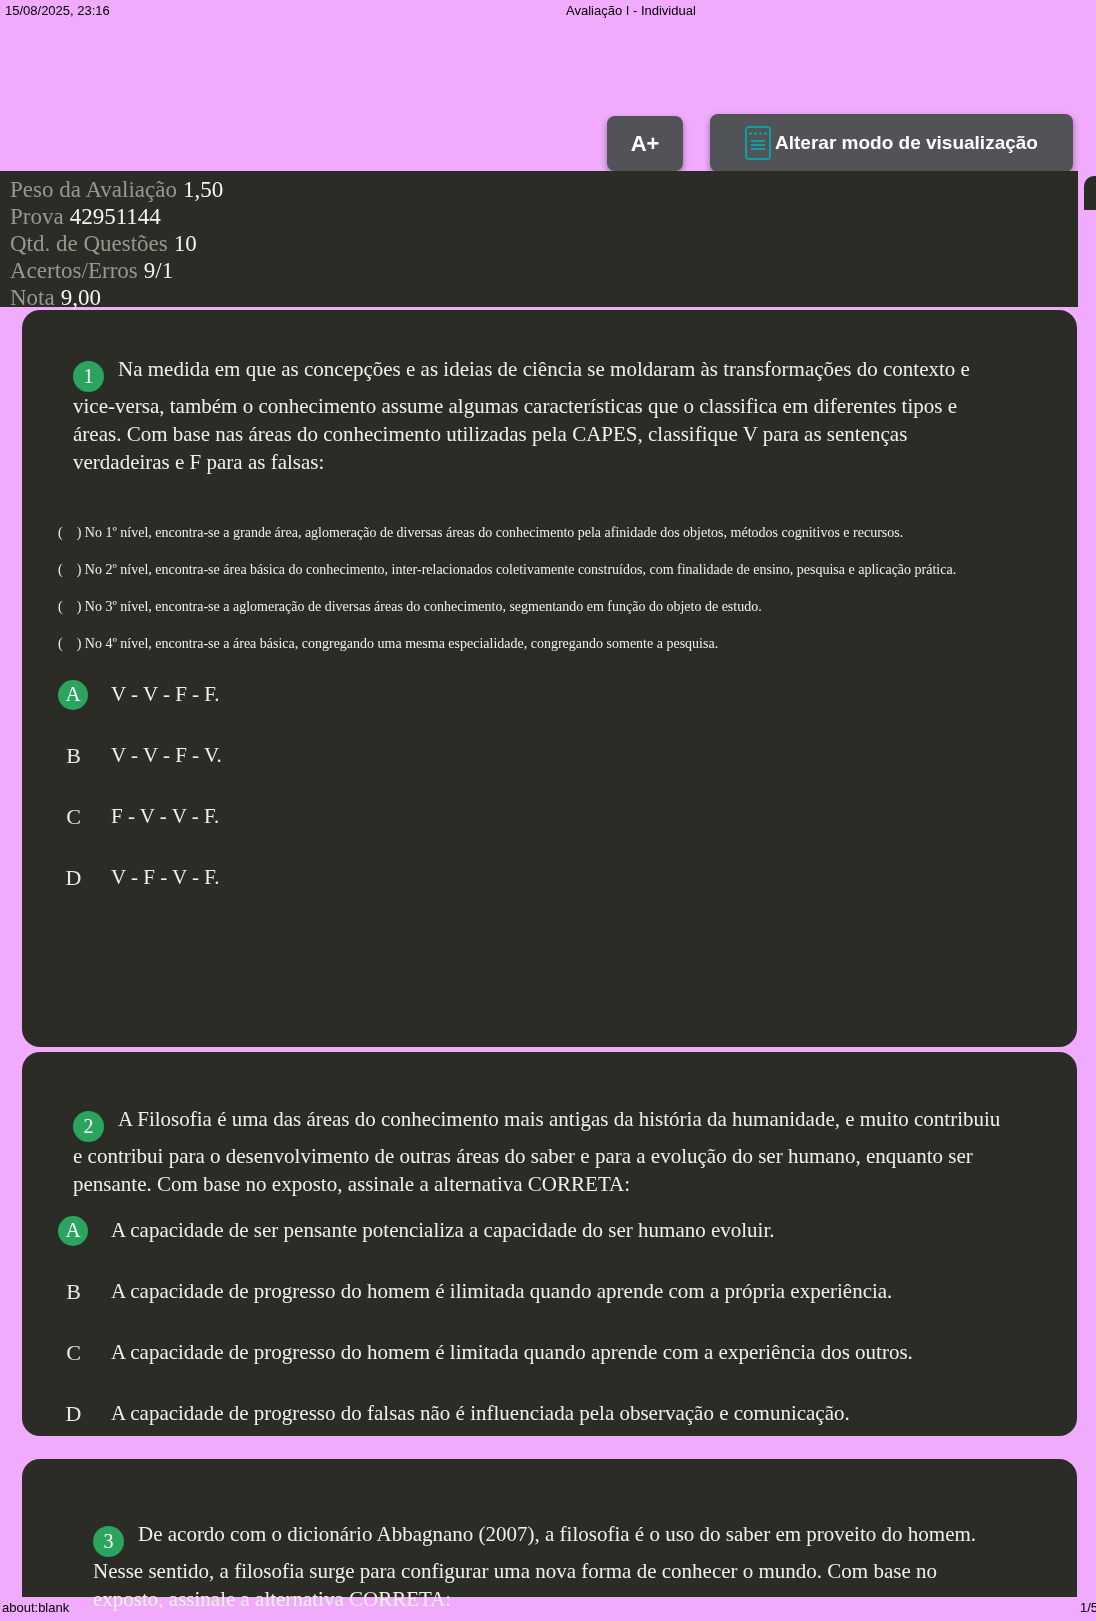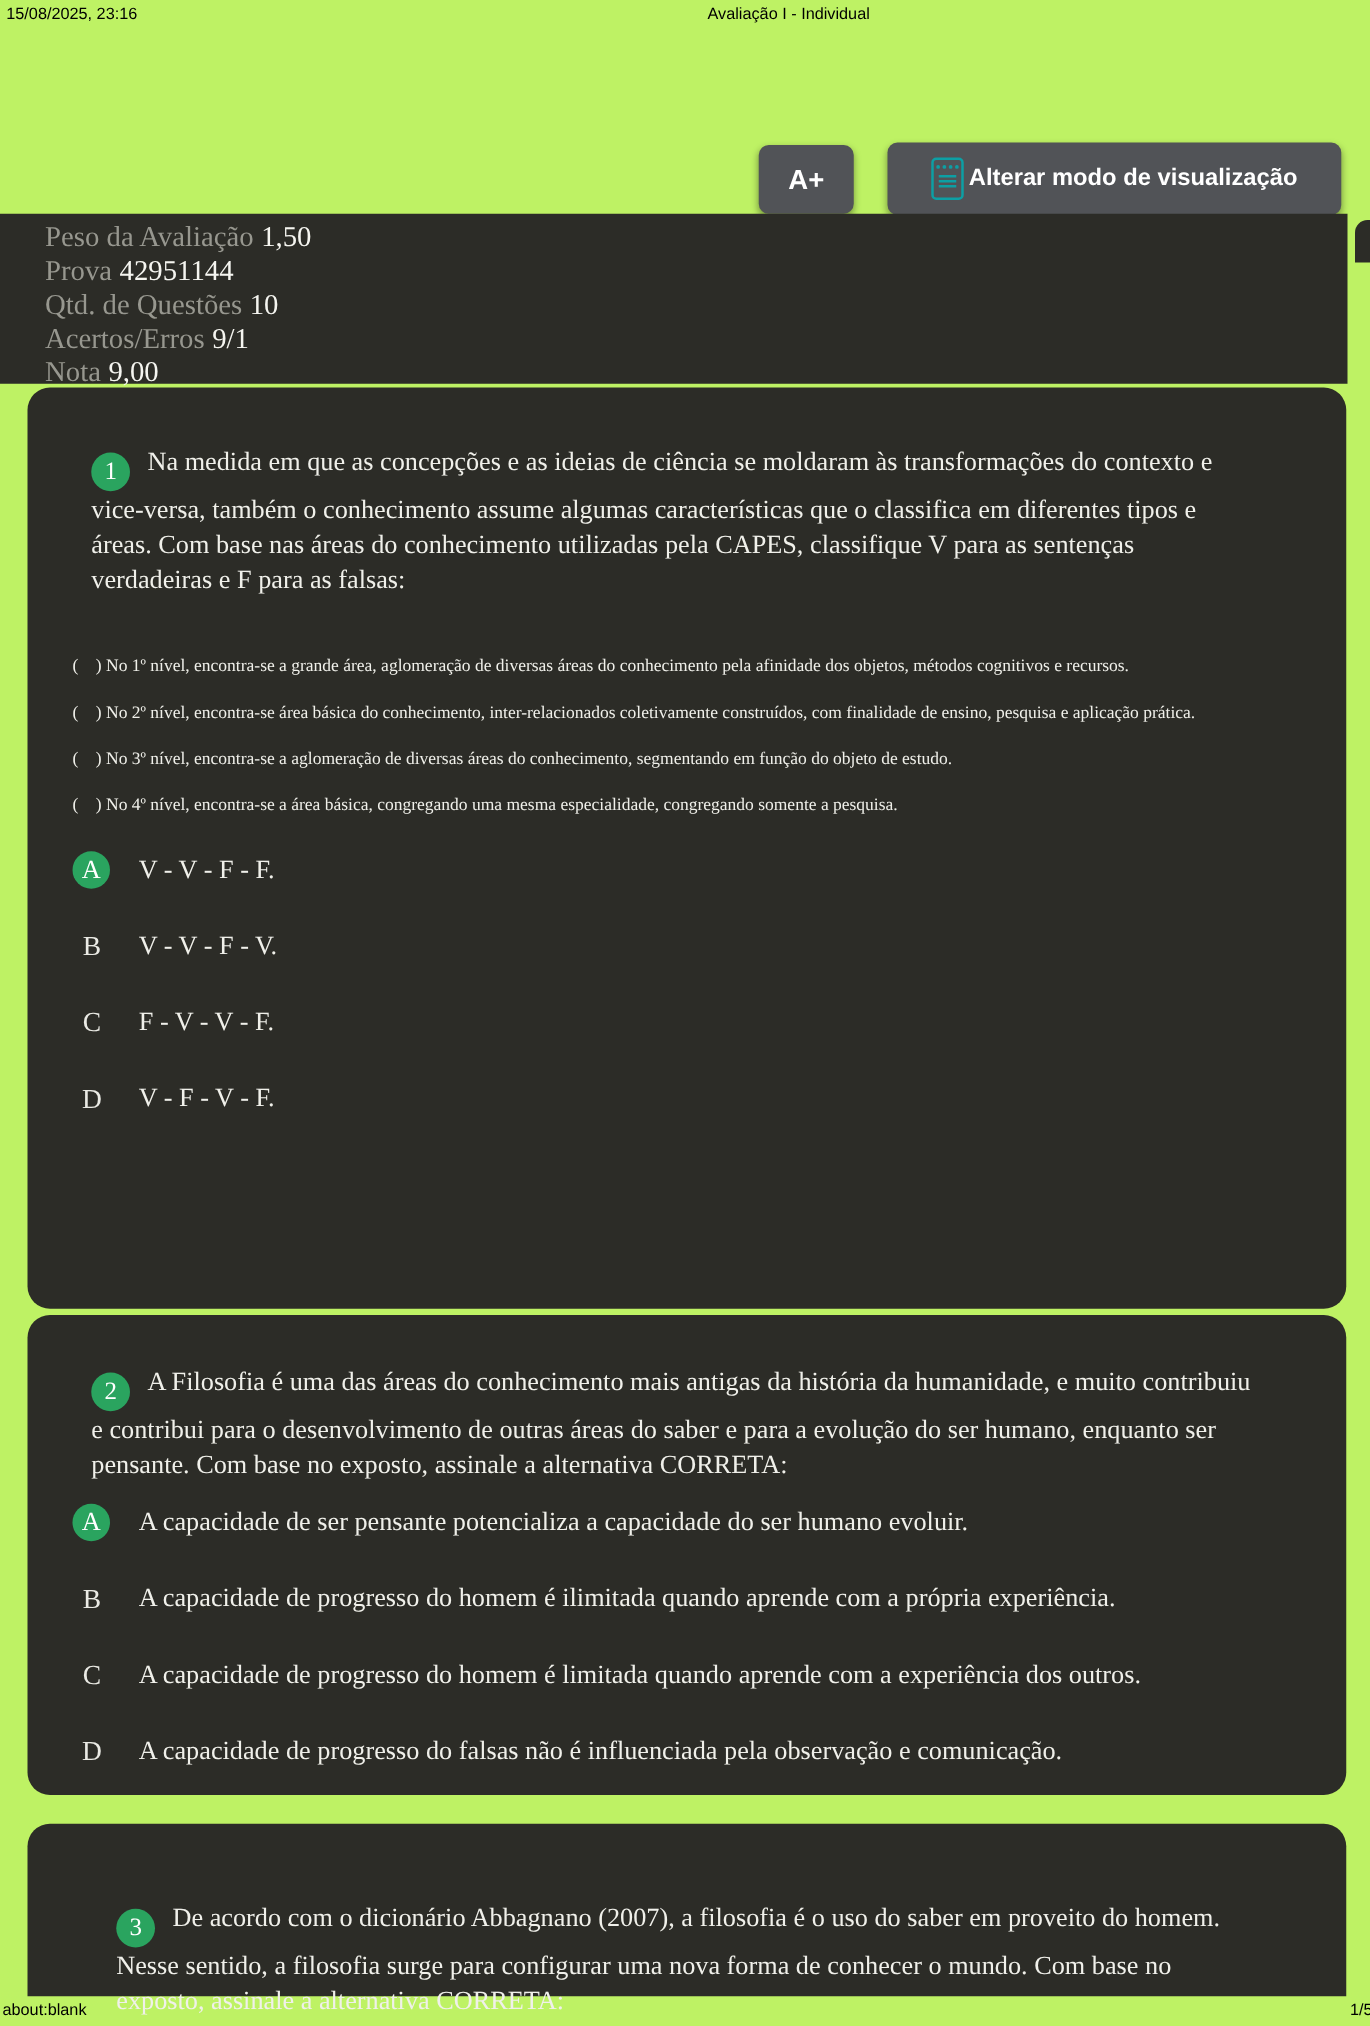--- a/index.html
+++ b/index.html
@@ -1,16 +1,16 @@
 <!DOCTYPE html>
 <html><head>
 <meta charset="utf-8">
 <style>
   html,body{margin:0;padding:0;background:#fff;}
-  .page{position:relative;width:1096px;height:1621px;background:#bef264;overflow:hidden;
+  .page{position:relative;width:1096px;height:1621px;background:#f0abfc;overflow:hidden;
         font-family:"Liberation Serif",serif;}
 
   
   .chrome{position:absolute;font-family:"Liberation Sans",sans-serif;font-size:13px;color:#000;}
   .ts{left:5px;top:3px;}
   .doc-title{left:566px;top:3px;}
   .foot-left{left:2px;top:1600px;}
   .foot-right{left:1080px;top:1600px;}
 
   
@@ -22,31 +22,31 @@
   .btn-view{left:710px;top:114px;width:363px;height:58px;font-size:19px;gap:4px;}
   .view-icon{width:26px;height:34px;border:2px solid #0d9fa4;border-radius:4px;
              display:flex;flex-direction:column;align-items:center;justify-content:flex-start;
              padding-top:4px;box-sizing:border-box;}
   .view-icon .dots{display:flex;gap:2px;margin-bottom:3px;}
   .view-icon .dots i{width:3px;height:3px;border-radius:50%;background:#0d9fa4;}
   .view-icon .bar{width:14px;height:2px;background:#0d9fa4;margin-top:2px;}
 
   
   .banner{position:absolute;left:0;top:171px;width:1078px;height:136px;background:#2c2c27;
-          padding:5px 0 0 36px;box-sizing:border-box;}
+          padding:5px 0 0 10px;box-sizing:border-box;}
   .banner-row{font-size:23px;line-height:27px;color:#97978f;}
   .banner-row b{color:#f5f5f0;font-weight:normal;margin-left:6px;}
   .banner-frag{position:absolute;left:1084px;top:176px;width:12px;height:34px;background:#2c2c27;
                border-top-left-radius:10px;}
 
   
   .card{position:absolute;left:22px;width:1055px;background:#2c2c27;border-radius:18px;
         box-sizing:border-box;color:#f0f0ea;}
   .card-1{top:310px;height:737px;padding:30px 54px 0 36px;}
-  .card-2{top:1052px;height:384px;padding:24px 54px 0 36px;}
+  .card-2{top:1052px;height:384px;padding:38px 54px 0 36px;}
   .card-3{top:1459px;height:138px;padding:46px 54px 0 56px;border-radius:18px 18px 0 0;}
 
   .q-text{margin:15px;font-size:21px;line-height:28px;}
   .q-badge{display:inline-flex;align-items:center;justify-content:center;
            width:31px;height:31px;border-radius:50%;background:#2aa45f;color:#fff;
            font-size:20px;margin-right:14px;vertical-align:-7px;}
   .statements{margin-top:38px;}
   .statement{margin:0;font-size:14px;line-height:37px;white-space:pre-wrap;}
   .prompt{margin:24px 0 0 0;font-size:21px;line-height:28px;}
   .options{margin-top:18px;}

